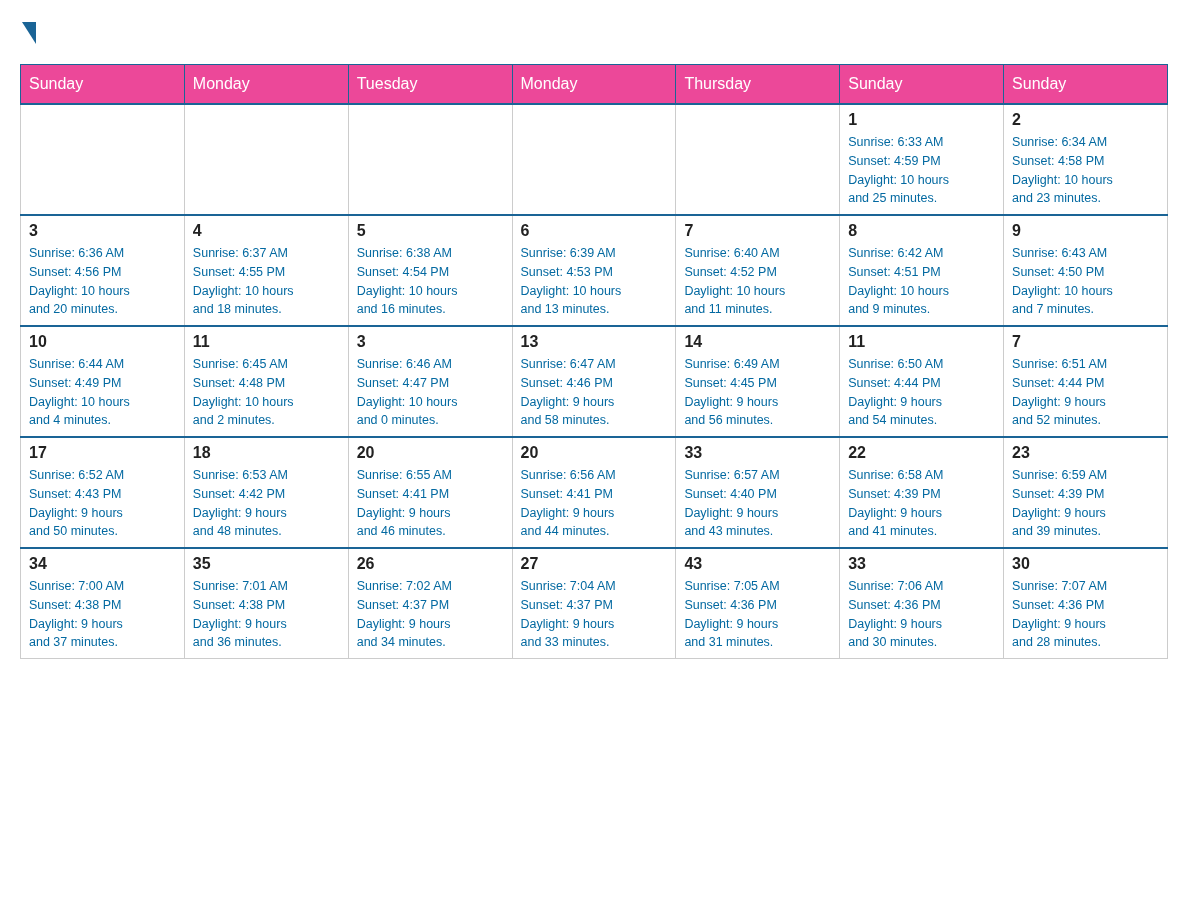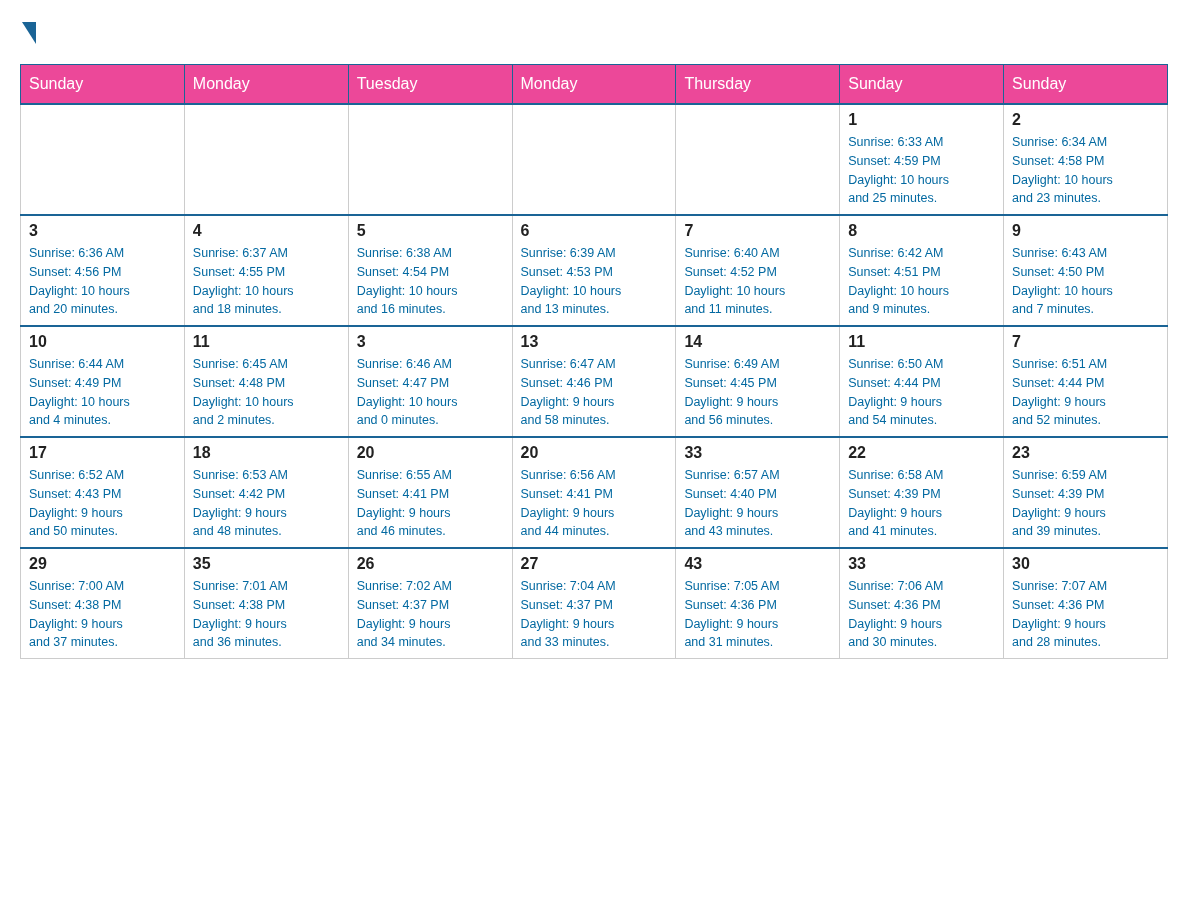--- a/index.html
+++ b/index.html
@@ -233,21 +233,21 @@
           <span class="day-number">22</span>
           <div class="day-info">Sunrise: 6:58 AM<br>Sunset: 4:39 PM<br>Daylight: 9 hours<br>and 41 minutes.</div>
         </td>
         <td>
           <span class="day-number">23</span>
           <div class="day-info">Sunrise: 6:59 AM<br>Sunset: 4:39 PM<br>Daylight: 9 hours<br>and 39 minutes.</div>
         </td>
       </tr>
       <tr class="week-row">
         <td>
-          <span class="day-number">29</span>
+          <span class="day-number">34</span>
           <div class="day-info">Sunrise: 7:00 AM<br>Sunset: 4:38 PM<br>Daylight: 9 hours<br>and 37 minutes.</div>
         </td>
         <td>
           <span class="day-number">35</span>
           <div class="day-info">Sunrise: 7:01 AM<br>Sunset: 4:38 PM<br>Daylight: 9 hours<br>and 36 minutes.</div>
         </td>
         <td>
           <span class="day-number">26</span>
           <div class="day-info">Sunrise: 7:02 AM<br>Sunset: 4:37 PM<br>Daylight: 9 hours<br>and 34 minutes.</div>
         </td>

